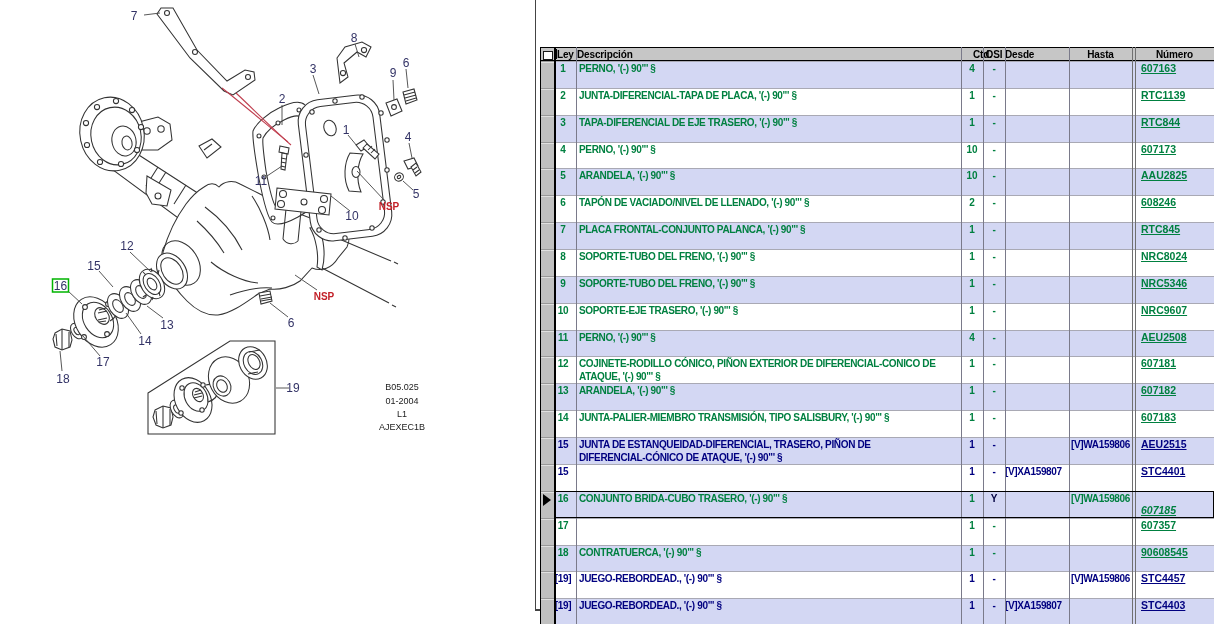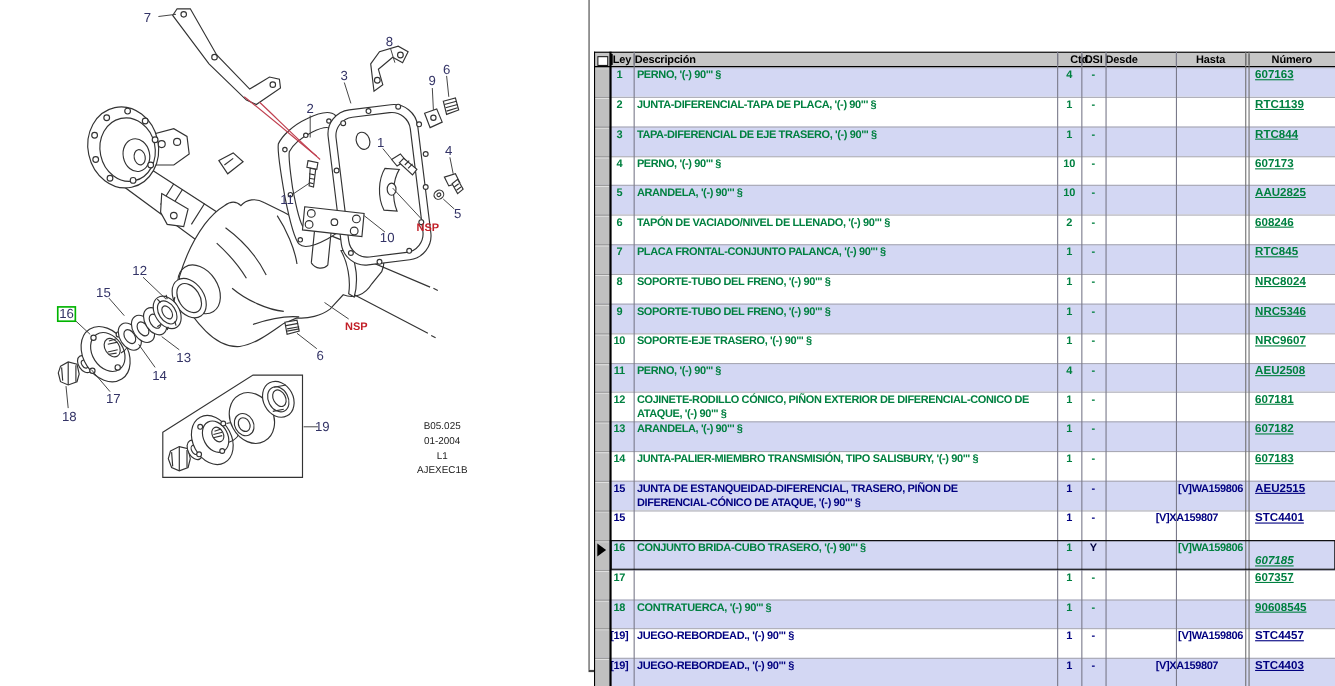--- a/index.html
+++ b/index.html
@@ -16,21 +16,21 @@
  border-top:1px solid #999;box-shadow:inset 1px 1px 0 #e0e0e0;box-sizing:border-box;}
 .c{position:absolute;top:0px;font-size:10px;line-height:13px;letter-spacing:-0.1px;white-space:nowrap;}
 .g{color:#008040;}
 .b{color:#000080;}
 .y{color:#000040;}
 .it{font-style:italic;margin-top:12px;}
 .ley{left:14px;width:18px;text-align:center;letter-spacing:-0.3px;}
 .desc{left:39px;width:384px;white-space:normal;letter-spacing:-0.35px;}
 .ctd{left:421px;width:22px;text-align:center;}
 .osi{left:443px;width:22px;text-align:center;}
-.desde{left:465px;width:64px;text-align:center;letter-spacing:-0.35px;padding-left:42px;}
+.desde{left:465px;width:64px;text-align:left;letter-spacing:-0.35px;}
 .hasta{left:529px;width:63px;text-align:center;letter-spacing:-0.35px;}
 .num{left:601px;width:95px;font-size:10.5px;letter-spacing:0;text-decoration:underline;}
 .vl{position:absolute;top:0;bottom:0;width:1px;background:#7a7a8a;z-index:5;}
 .vld{position:absolute;top:0;bottom:0;z-index:6;}
 .selbox{position:absolute;left:15px;right:0;top:-1px;bottom:0;border:1px solid #000;z-index:7;}
 .arrow{position:absolute;left:3px;top:2px;width:0;height:0;z-index:8;
  border-left:8px solid #000;border-top:6px solid transparent;border-bottom:6px solid transparent;}
 .chk{position:absolute;left:3px;top:3px;width:8px;height:7px;background:#fff;border:1.5px solid #1a1a1a;}
 .hsep{position:absolute;top:1px;bottom:1px;width:1px;background:#666;}
 #leftline{position:absolute;left:535px;top:0;width:1px;height:609px;background:#444;}

